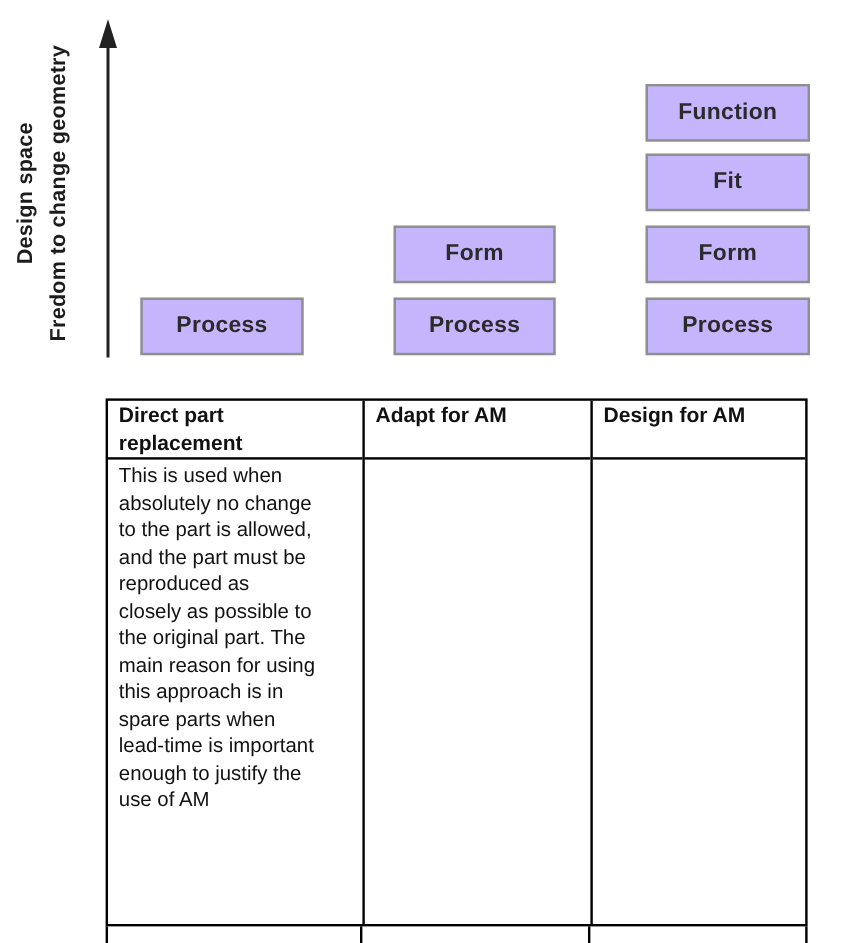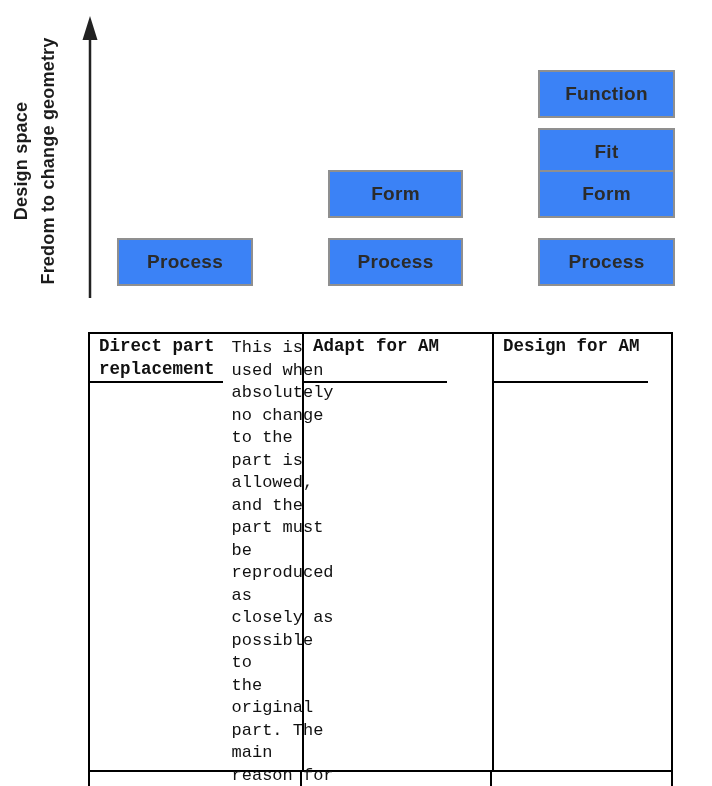--- a/index.html
+++ b/index.html
@@ -34,50 +34,50 @@
     position: absolute;
     left: 78px;
     top: 14px;
     width: 26px;
     height: 288px;
   }
   .dg-box {
     position: absolute;
     width: 136px;
     height: 48px;
-    background: #3b82f6;
+    background: #c4b5fd;
     border: 2px solid #8f8f8f;
     display: flex;
     align-items: center;
     justify-content: center;
     font-weight: bold;
     font-size: 19px;
     color: #2b2b2b;
     letter-spacing: 0.3px;
   }
   .c1 { left: 117px; }
   .c2 { left: 328px; width: 135px; }
   .c3 { left: 538px; width: 137px; }
   .r-function { top: 70px; }
   .r-fit      { top: 128px; }
-  .r-form     { top: 170px; }
-  .r-process  { top: 238px; }
+  .r-form     { top: 188px; }
+  .r-process  { top: 248px; }
 
   
   .cmp-table {
     position: absolute;
     left: 88px;
     top: 332px;
     width: 585px;
     height: 440px;
     border: 2px solid #000000;
     display: flex;
     background: #ffffff;
   }
-  .cmp-col { display: flex; flex-direction: row; font-family: Liberation Mono, monospace; }
+  .cmp-col { display: flex; flex-direction: column; }
   .cmp-col-1 { width: 212px; }
   .cmp-col-2 { width: 190px; border-left: 2px solid #000000; }
   .cmp-col-3 { flex: 1; border-left: 2px solid #000000; gap: 18px; }
   .cmp-th {
     height: 49px;
     border-bottom: 2px solid #000000;
     font-weight: bold;
     font-size: 17.5px;
     line-height: 22.5px;
     padding: 1px 8px 0 9px;

